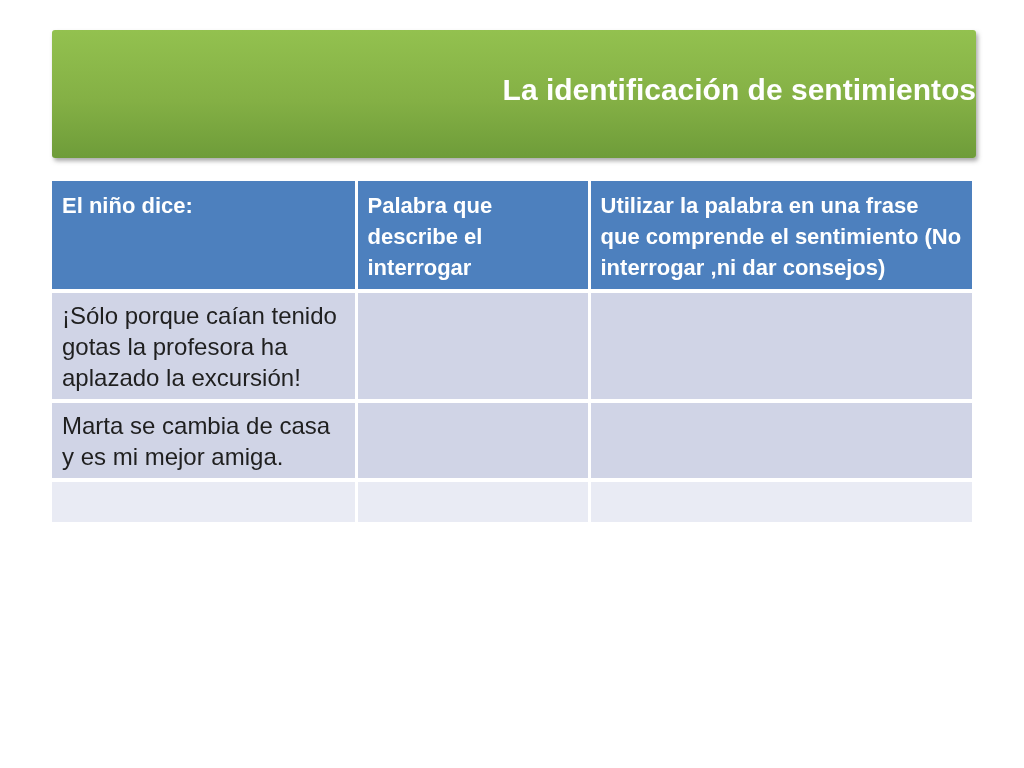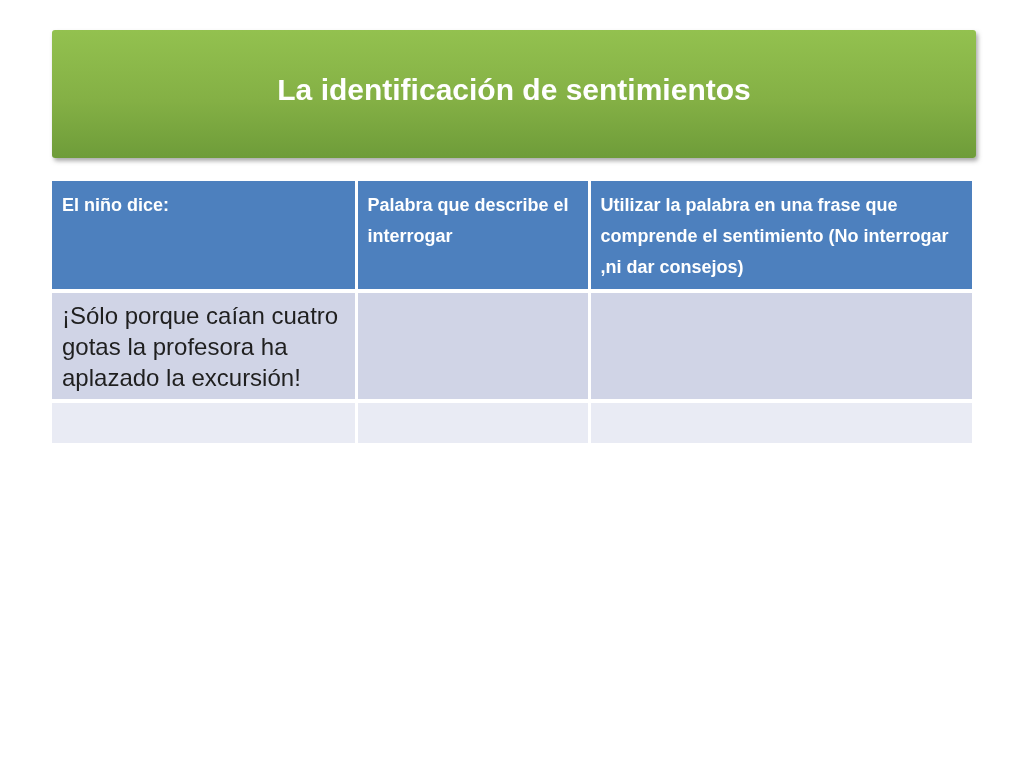--- a/index.html
+++ b/index.html
@@ -21,21 +21,21 @@
   }
   .banner{
     position:absolute;
     left:52px; top:30px;
     width:924px; height:128px;
     background:linear-gradient(180deg, var(--banner-gradient-top) 0%, #84B045 55%, var(--banner-gradient-bottom) 100%);
     border-radius:3px;
     box-shadow:2px 3px 4px rgba(100,100,100,0.55);
     display:flex;
     align-items:center;
-    justify-content:center;
+    justify-content:flex-end;
   }
   .banner h1{
     color:var(--title-text);
     font-size:30px;
     font-weight:bold;
     letter-spacing:0px;
     transform:translateY(-4px);
   }
   .tbl-wrap{
     position:absolute;
@@ -50,21 +50,21 @@
   col.c1{width:304px;}
   col.c2{width:233px;}
   col.c3{width:383px;}
   th,td{
     vertical-align:top;
     text-align:left;
   }
   th{
     background:var(--header-blue);
     color:#FFFFFF;
-    font-size:18px;
+    font-size:22px;
     font-weight:bold;
     line-height:31px;
     padding:9px 10px 6px 10px;
     border-right:3px solid #FFFFFF;
     border-bottom:4px solid #FFFFFF;
   }
   td{
     color:var(--body-text);
     font-size:24px;
     font-weight:normal;
@@ -101,21 +101,26 @@
       </colgroup>
     <thead>
       <tr class="head">
         <th>El niño dice:</th>
         <th>Palabra que describe el interrogar</th>
         <th>Utilizar la palabra en una frase que comprende el sentimiento (No interrogar ,ni dar consejos)</th>
       </tr>
     </thead>
     <tbody>
       <tr class="r0">
-        <td>¡Sólo porque caían cuatro gotas la profesora ha aplazado la excursión!</td>
+        <td>¡Sólo porque caían tenido gotas la profesora ha aplazado la excursión!</td>
+        <td></td>
+        <td></td>
+      </tr>
+      <tr class="r2">
+        <td>Marta se cambia de casa y es mi mejor amiga.</td>
         <td></td>
         <td></td>
       </tr>
       <tr class="r3 last">
         <td></td>
         <td></td>
         <td></td>
       </tr>
     </tbody>
   </table>

